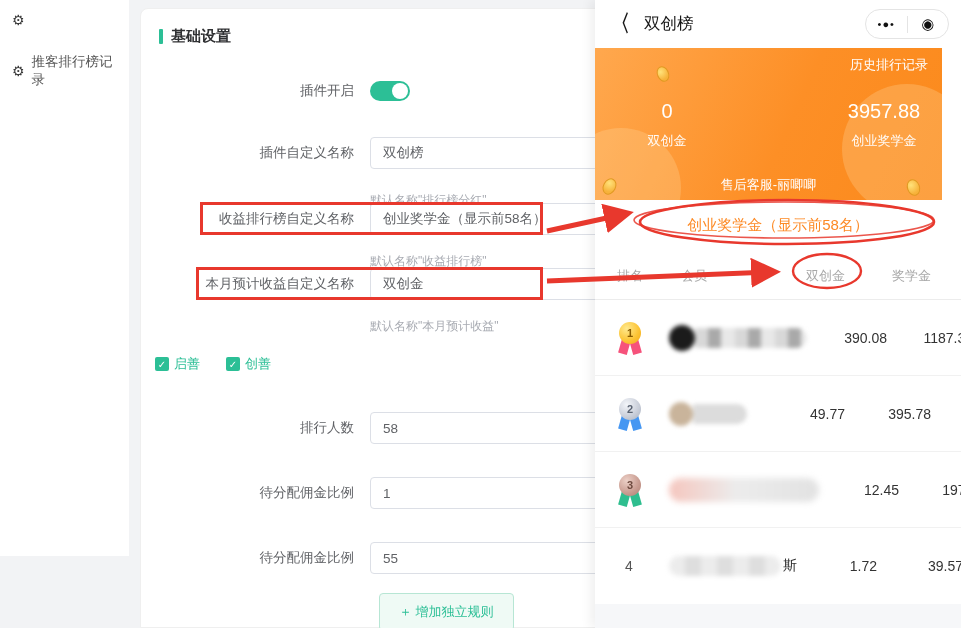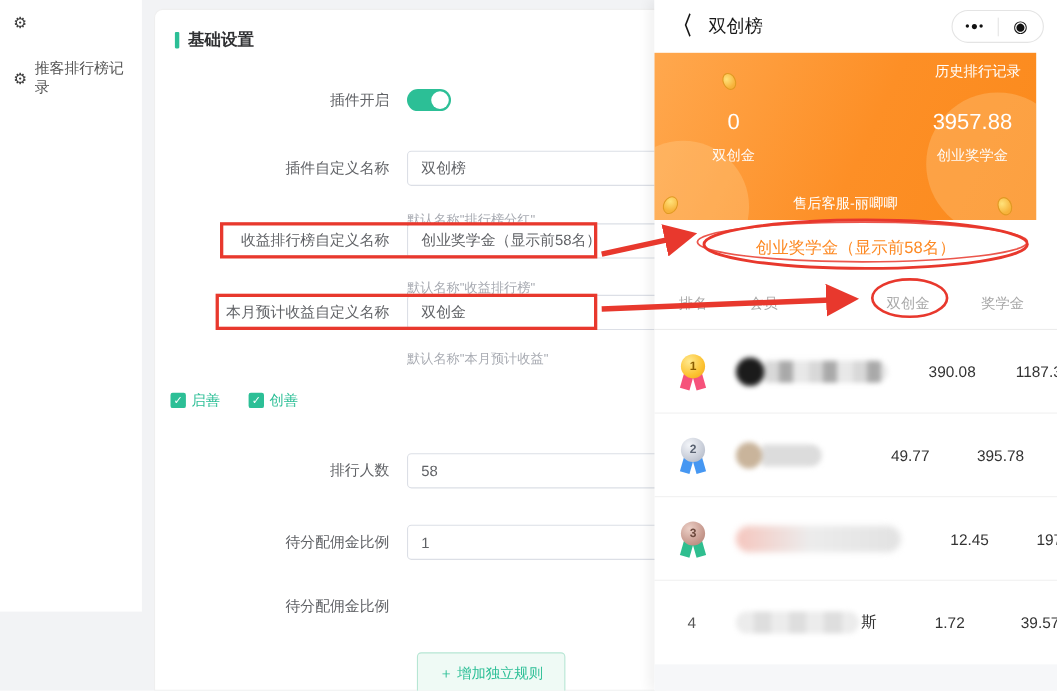--- a/index.html
+++ b/index.html
@@ -188,20 +188,23 @@
         </span>
     </div>
     <div class="frow" style="top:468px;">
       <span class="flabel">待分配佣金比例</span>
       <span class="fbody">
           <input class="tinput" value="1" style="">
         </span>
     </div>
     <div class="frow" style="top:533px;">
       <span class="flabel">待分配佣金比例</span>
+      <span class="fbody">
+          <input class="tinput" value="55" style="">
+        </span>
     </div>
 
     <button class="add-btn">＋ 增加独立规则</button>
   </div>
 
   <div class="phone">
     <div class="pnav">
       <span class="back">〈</span>
       <span class="ptitle">双创榜</span>
       <span class="capsule">

